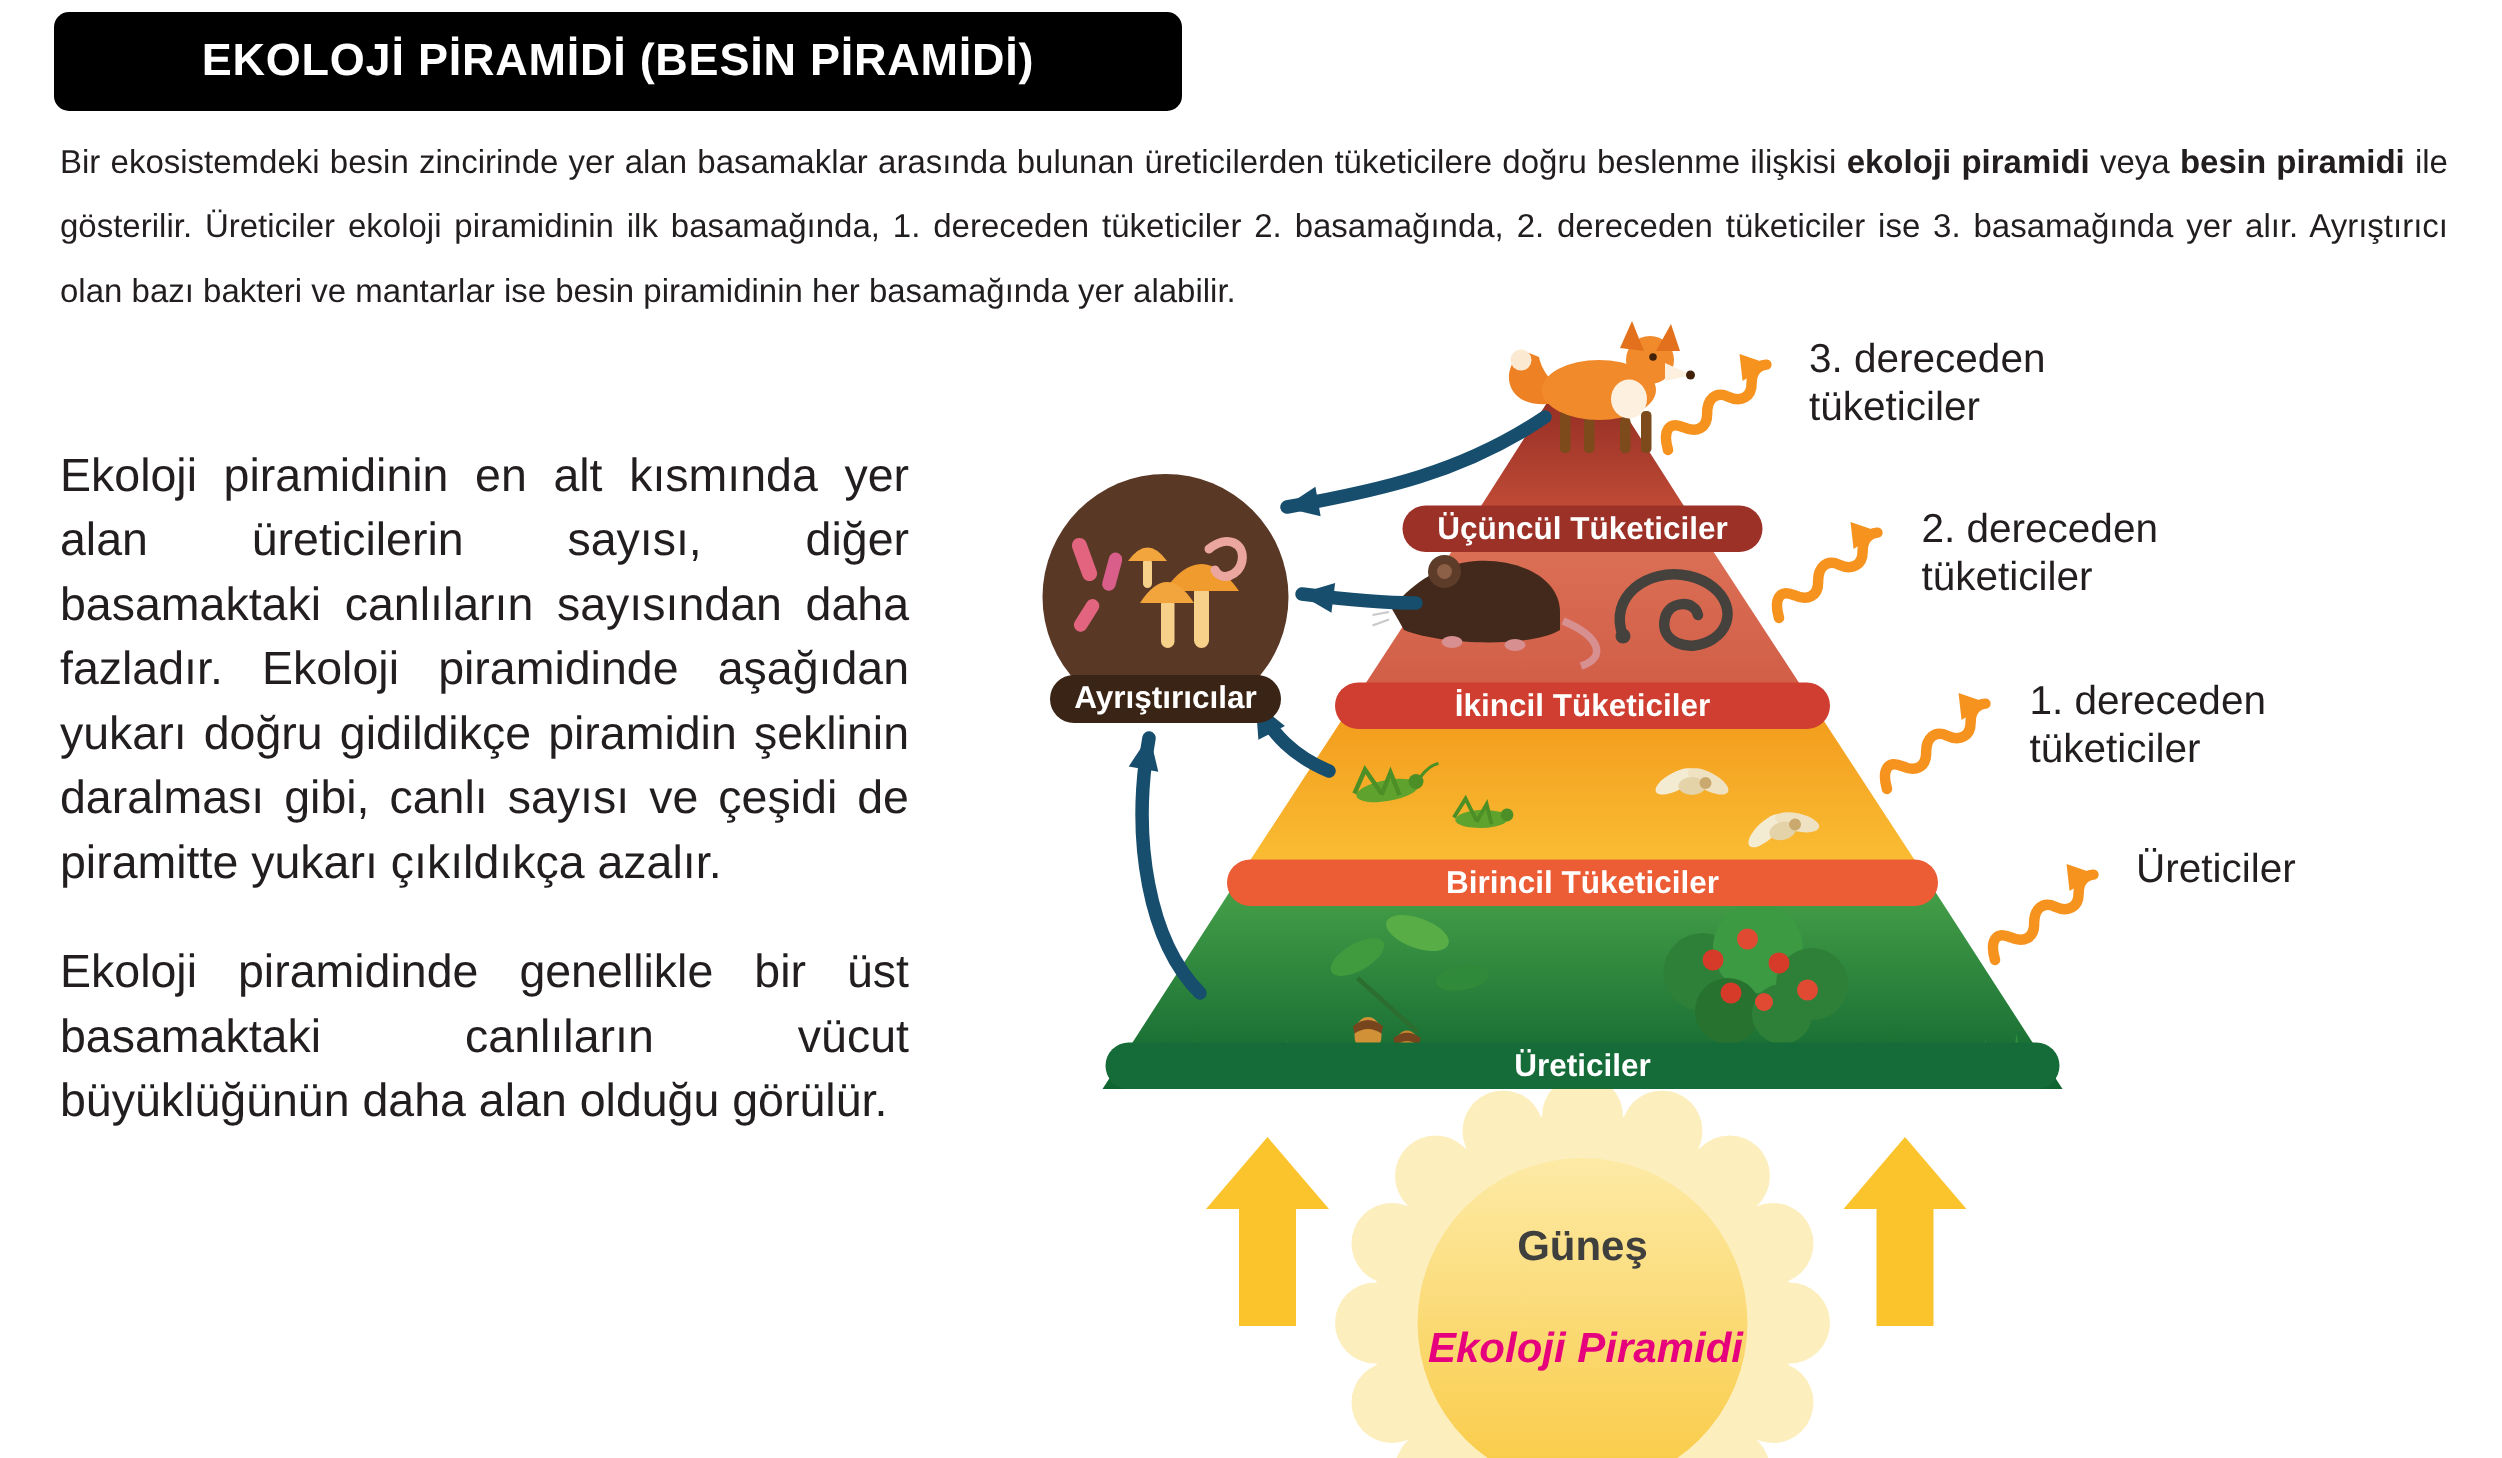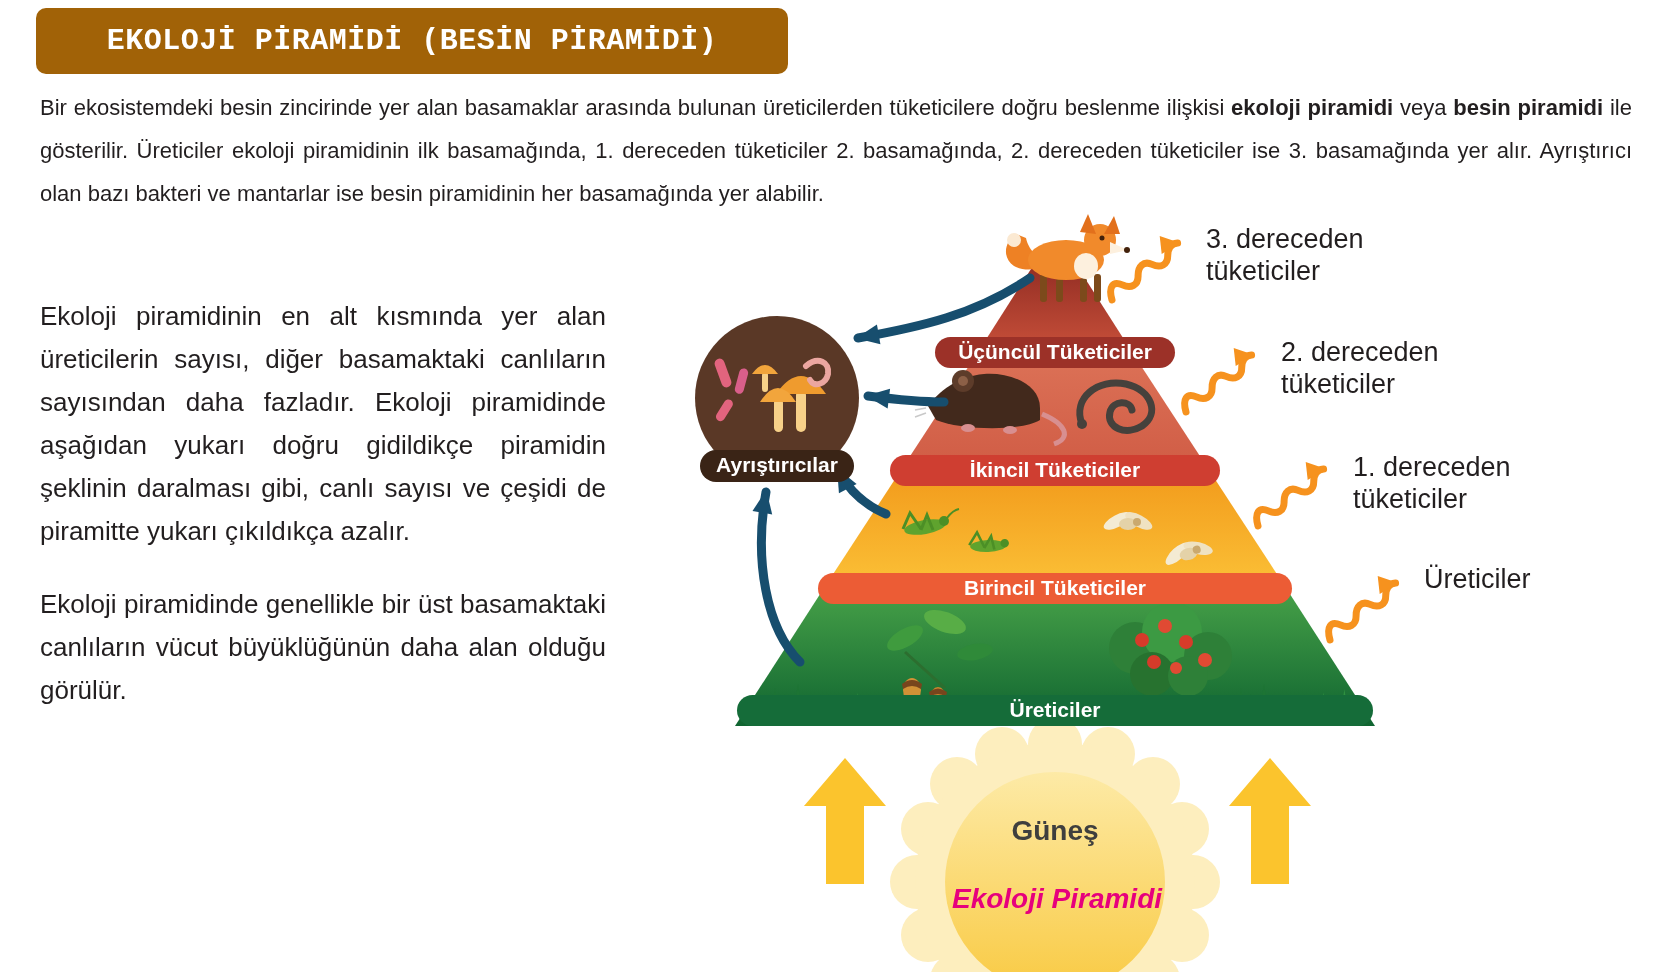--- a/index.html
+++ b/index.html
@@ -2,31 +2,31 @@
 <html><head>
 <meta charset="utf-8">
 <style>
   html,body { margin:0; padding:0; background:#ffffff; }
   .page {
     position:relative; width:1668px; height:972px; overflow:hidden;
     background:#ffffff; font-family:"Liberation Sans", sans-serif;
   }
   .header-badge {
     position:absolute; left:36px; top:8px; width:752px; height:66px;
-    background:#a16207; border-radius:10px;
-    display:flex; align-items:center; justify-content:center;font-family:Liberation Mono, monospace;
+    background:#000000; border-radius:10px;
+    display:flex; align-items:center; justify-content:center;
   }
   .header-badge span { color:#ffffff; font-weight:bold; font-size:30px; letter-spacing:0.5px; }
   .intro {
     position:absolute; left:40px; top:86px; width:1592px; margin:0;
     font-size:22px; line-height:43px; text-align:justify; color:#221e1f;
   }
   .left-col {
     position:absolute; left:40px; top:295px; width:566px;
-    font-size:26px; line-height:43px; text-align:justify; color:#221e1f;
+    font-size:31px; line-height:43px; text-align:justify; color:#221e1f;
   }
   .left-col p { margin:0 0 30px 0; }
   .diagram { position:absolute; left:620px; top:190px; width:1048px; height:782px; }
   .diagram text { font-family:"Liberation Sans", sans-serif; }
   .bar-label  { font-size:21px; font-weight:bold; fill:#ffffff; text-anchor:middle; }
   .side-label { font-size:27px; fill:#221e1f; }
   .sun-label  { font-size:28px; font-weight:bold; fill:#3f3f3e; text-anchor:middle; }
   .caption    { font-size:28px; font-weight:bold; font-style:italic; fill:#e6007d; text-anchor:middle; }
   .navy { fill:none; stroke:#174e6e; stroke-width:9; stroke-linecap:round; marker-end:url(#mnavy); }
 </style>

